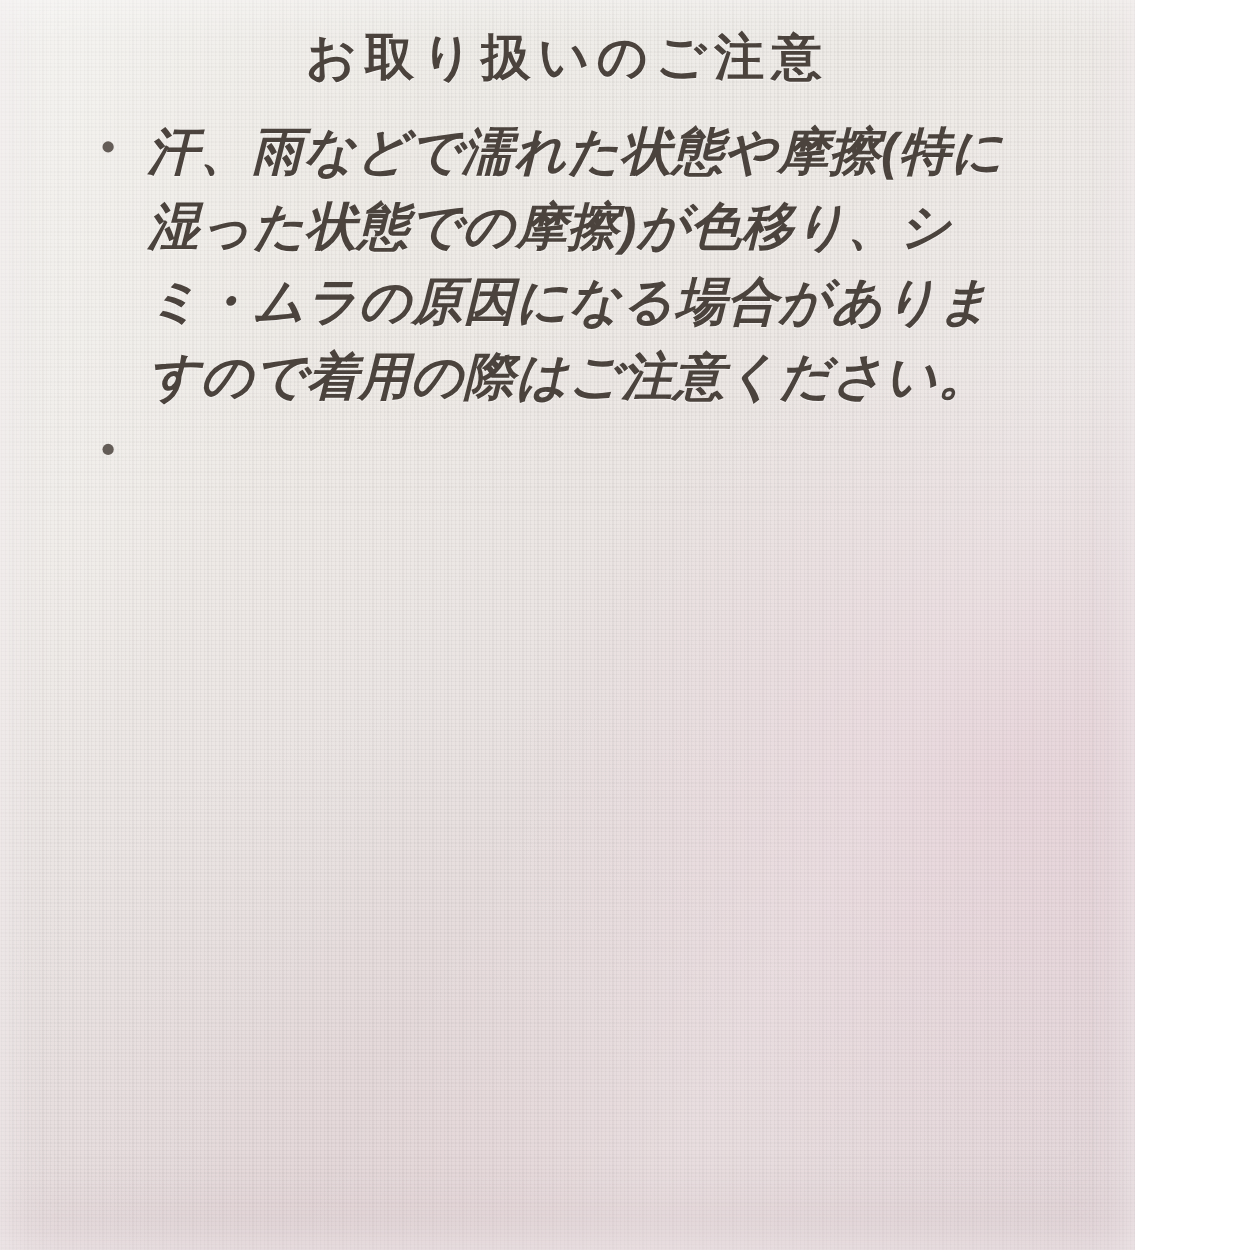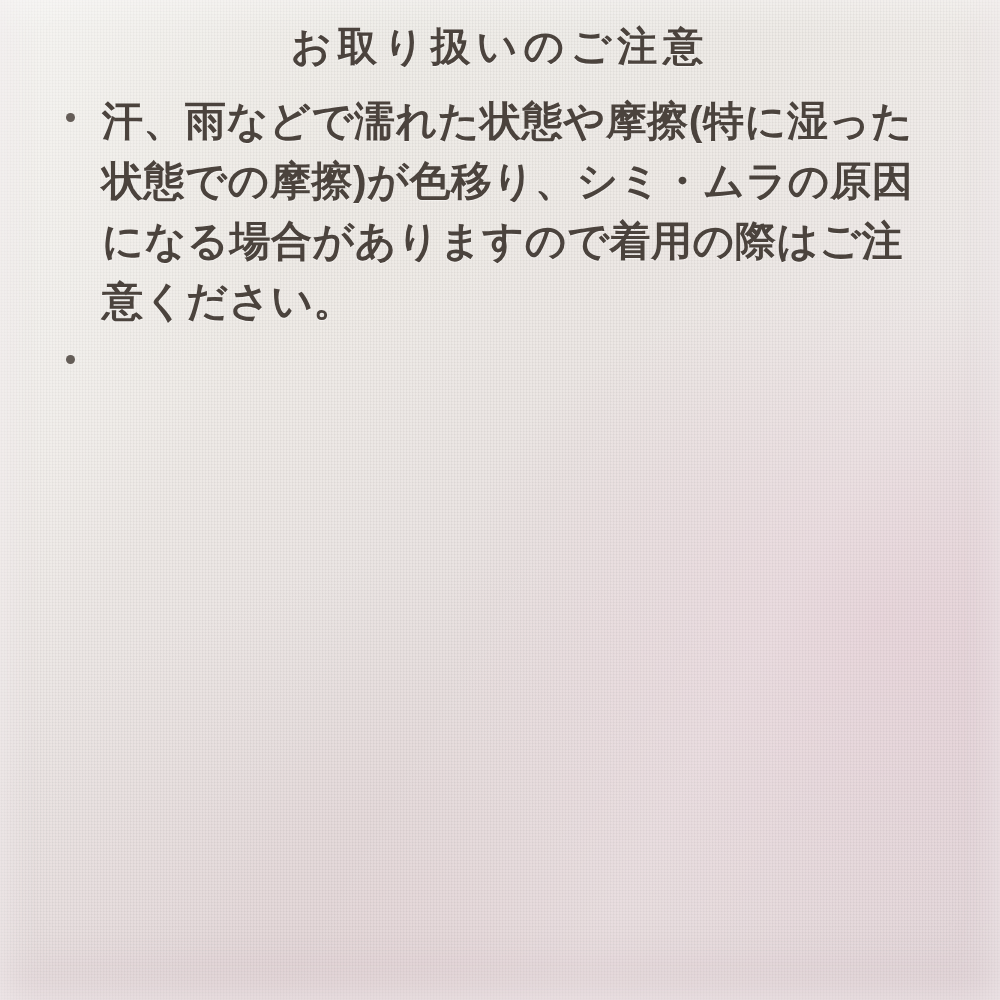--- a/index.html
+++ b/index.html
@@ -10,21 +10,21 @@
   body {
     width: 1000px;
     height: 1000px;
     font-family: "Liberation Sans", sans-serif;
     overflow: hidden;
   }
 
   
   .label-photo {
     position: relative;
-    width: 1000px;
+    width: 908px;
     height: 1000px;
     box-sizing: border-box;
     background:
       
       radial-gradient(ellipse 70% 55% at 88% 62%, rgba(226,196,206,0.55) 0%, rgba(226,196,206,0.0) 62%),
       radial-gradient(ellipse 60% 40% at 18% 12%, rgba(236,232,226,0.8) 0%, rgba(236,232,226,0) 70%),
       radial-gradient(ellipse 80% 60% at 45% 95%, rgba(222,205,206,0.45) 0%, rgba(222,205,206,0) 65%),
       linear-gradient(155deg, #efefeb 0%, #eeeae6 32%, #e9e2e1 58%, #e6dbdd 78%, #e3d6d9 100%);
     overflow: hidden;
   }
@@ -71,22 +71,23 @@
     letter-spacing: 6px;
     font-weight: 700;
     color: #4b433d;
     text-shadow: 0 1px 0 rgba(255,255,255,0.55);
     margin: 8px 0 22px 0;
     white-space: nowrap;
   }
 
   .care-list {
     list-style: none;
-    margin: 0;
+    margin: 16px;
     padding: 0;
+    font-style: italic;
   }
   .care-item {
     position: relative;
     display: block;
     font-size: 41px;
     line-height: 1.46;
     letter-spacing: 0.5px;
     font-weight: 600;
     color: #4b433d;
     text-shadow: 0 1px 0 rgba(255,255,255,0.45);

